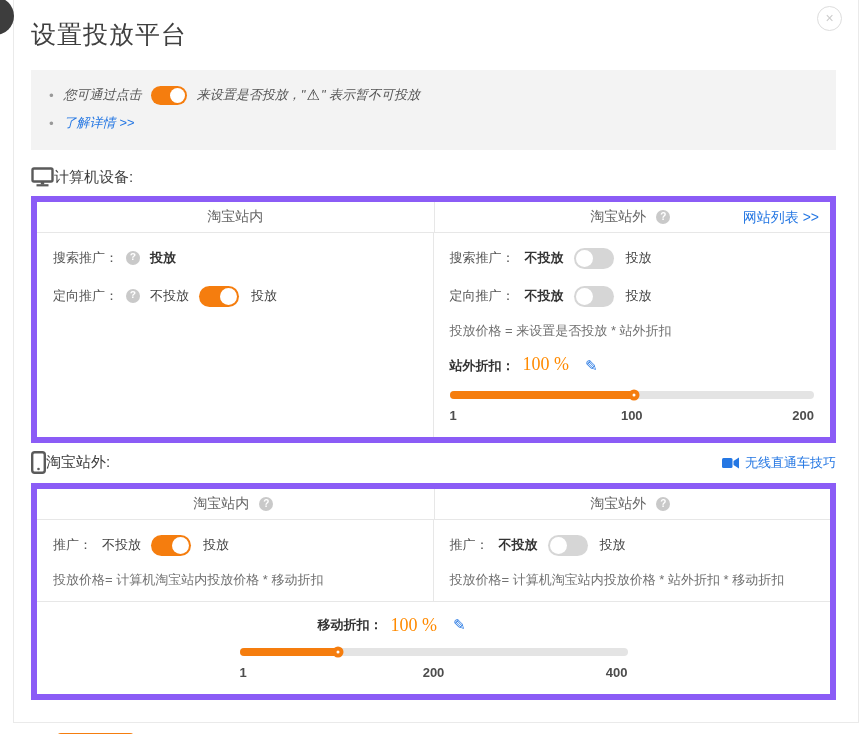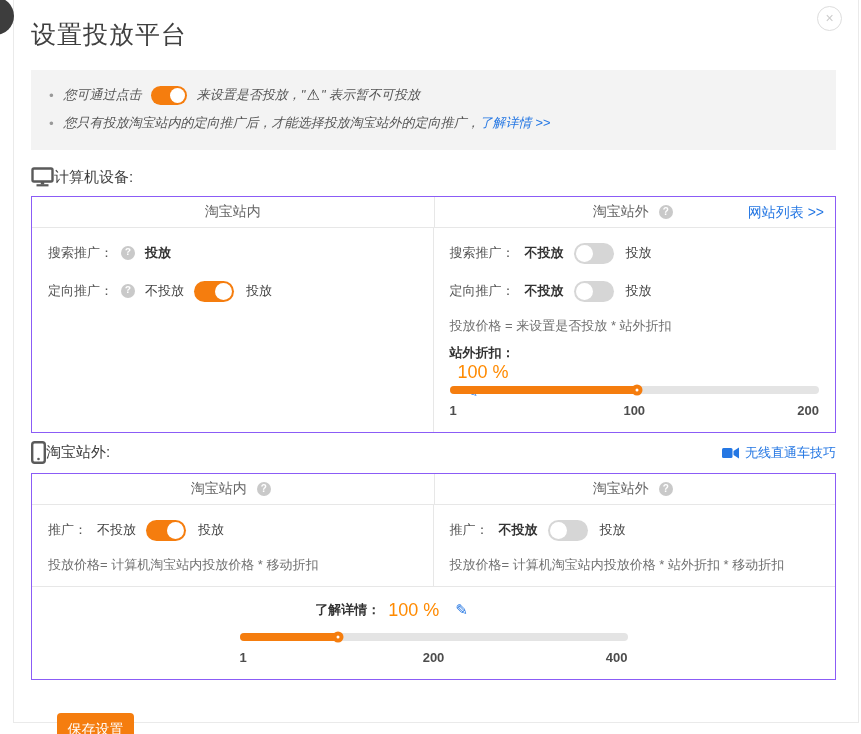--- a/index.html
+++ b/index.html
@@ -22,21 +22,21 @@
   .notice-row { display:flex; align-items:center; min-height:28px;font-style:italic; }
   .notice-row .dot::before { content:"•"; color:#999; margin-right:10px; }
   .seg { white-space:pre; }
   .warn-glyph { color:#3a3a3a; font-weight:bold; font-size:15px; margin:0 1px; }
   .link { color:#2577e3; cursor:pointer; text-decoration:none; }
 
   .section-head { display:flex; align-items:center; justify-content:space-between; margin-top:17px; }
   .section-head .left-grp { display:flex; align-items:center; font-size:15px; color:#404040; }
   .tips-grp { display:flex; align-items:center; gap:6px; font-size:13px; }
 
-  .tbl { border:1px solid #8b5cf6; margin-top:9px; }
+  .tbl { border:6px solid #8b5cf6; margin-top:9px; }
   .tbl-hrow { display:grid; grid-template-columns:1fr 1fr; border-bottom:1px solid #e7e7e7; }
   .th { position:relative; height:30px; display:flex; align-items:center; justify-content:center;
     color:#666; font-size:14px; gap:6px; }
   .th + .th { border-left:1px solid #e7e7e7; }
   .hdr-link { position:absolute; right:11px; top:0; line-height:30px; font-size:14px; }
   .tbl-body { display:grid; grid-template-columns:1fr 1fr; }
   .td { padding:13px 16px 12px 16px; }
   .td-left { border-right:1px solid #e7e7e7; }
 
   .cell-row { display:flex; align-items:center; height:24px; margin-bottom:14px;font-family:Liberation Mono, monospace; }
@@ -52,23 +52,23 @@
 
   .toggle { width:40px; height:21px; border-radius:11px; background:#d6d6d6; position:relative;
     display:inline-block; cursor:pointer; flex:0 0 auto; }
   .toggle.on { background:#f57d0e; }
   .toggle .knob { position:absolute; top:2px; left:2px; width:17px; height:17px; border-radius:50%; background:#fff; }
   .toggle.on .knob { left:auto; right:2px; }
   .toggle.small { width:36px; height:19px; margin:0 6px; }
   .toggle.small .knob { width:15px; height:15px; }
 
   .formula { color:#707070; margin-top:9px; height:18px; }
-  .discount-row { display:flex; align-items:flex-start; margin-top:9px; height:26px;flex-direction:column; }
+  .discount-row { display:flex; align-items:flex-end; margin-top:9px; height:26px; }
   .discount-lbl { font-weight:bold; color:#333; }
-  .discount-val { color:#ff8a00; font-size:18px; margin-left:8px; }
+  .discount-val { color:#ff8a00; font-size:18px; margin-left:8px;font-family:Liberation Serif, serif; }
   .edit-pencil { color:#2577e3; font-size:15px; margin-left:16px; cursor:pointer; }
 
   .slider { position:relative; height:8px; border-radius:4px; background:#e4e4e4; }
   .slider .fill { position:absolute; left:0; top:0; height:8px; border-radius:4px; background:#f57d0e; }
   .slider .s-knob { position:absolute; top:50%; transform:translate(-50%,-50%); width:11px; height:11px;
     border:4px solid #f57d0e; background:#fff; border-radius:50%; cursor:pointer; }
   .slider-labels { position:relative; height:17px; margin-top:9px; font-weight:bold; color:#4d4d4d; }
   .slider-labels .smin { position:absolute; left:0; }
   .slider-labels .smid { position:absolute; left:50%; transform:translateX(-50%); }
   .slider-labels .smax { position:absolute; right:0; }
@@ -101,21 +101,20 @@
         <span class="seg">您可通过点击 </span>
         <span class="toggle on small">
             <span class="knob"></span>
           </span>
         <span class="seg"> 来设置是否投放，"</span>
         <span class="warn-glyph">⚠</span>
         <span class="seg">" 表示暂不可投放</span>
       </div>
       <div class="notice-row">
         <span class="dot"></span>
-        <span class="seg">您只有投放淘宝站内的定向推广后，才能选择投放淘宝站外的定向推广，</span>
         <a class="link">了解详情 &gt;&gt;</a>
       </div>
     </div>
 
     
     <div class="section-head">
       <div class="left-grp">
         <span>
           <svg width="23" height="20" viewBox="0 0 23 20">
             <rect x="1.5" y="1.5" width="20" height="13" rx="1.5" fill="none" stroke="#5a5a5a" stroke-width="2.4"></rect>
@@ -244,21 +243,21 @@
             <span class="toggle">
                 <span class="knob"></span>
               </span>
             <span class="state after">投放</span>
           </div>
           <div class="formula" style="margin-top:13px;">投放价格= 计算机淘宝站内投放价格 * 站外折扣 * 移动折扣</div>
         </div>
 
         <div class="mob-bottom">
           <div class="mob-disc-row">
-            <span class="discount-lbl">了解详情：</span>
+            <span class="discount-lbl">移动折扣：</span>
             <span class="discount-val">100 %</span>
             <span class="edit-pencil">✎</span>
           </div>
           <div class="mob-slider-wrap">
             <div class="slider">
               <div class="fill" style="width:25.5%;"></div>
               <div class="s-knob" style="left:25.5%;"></div>
             </div>
             <div class="slider-labels">
               <span class="smin">1</span>

